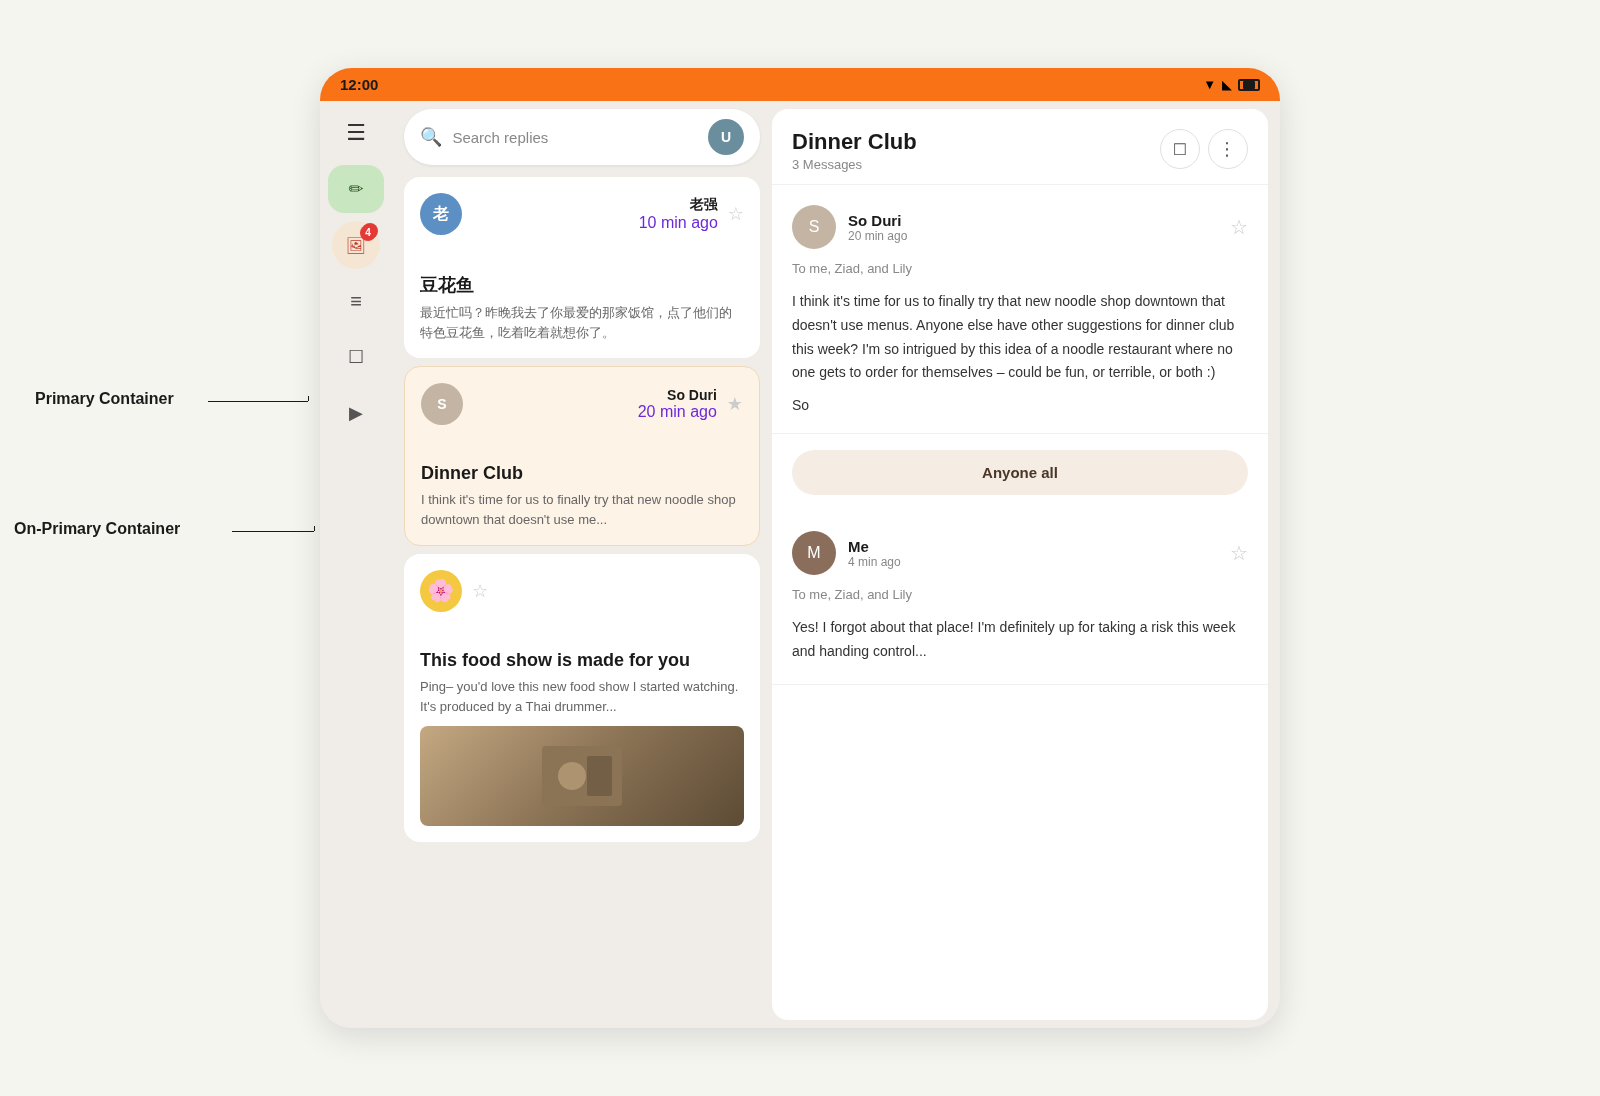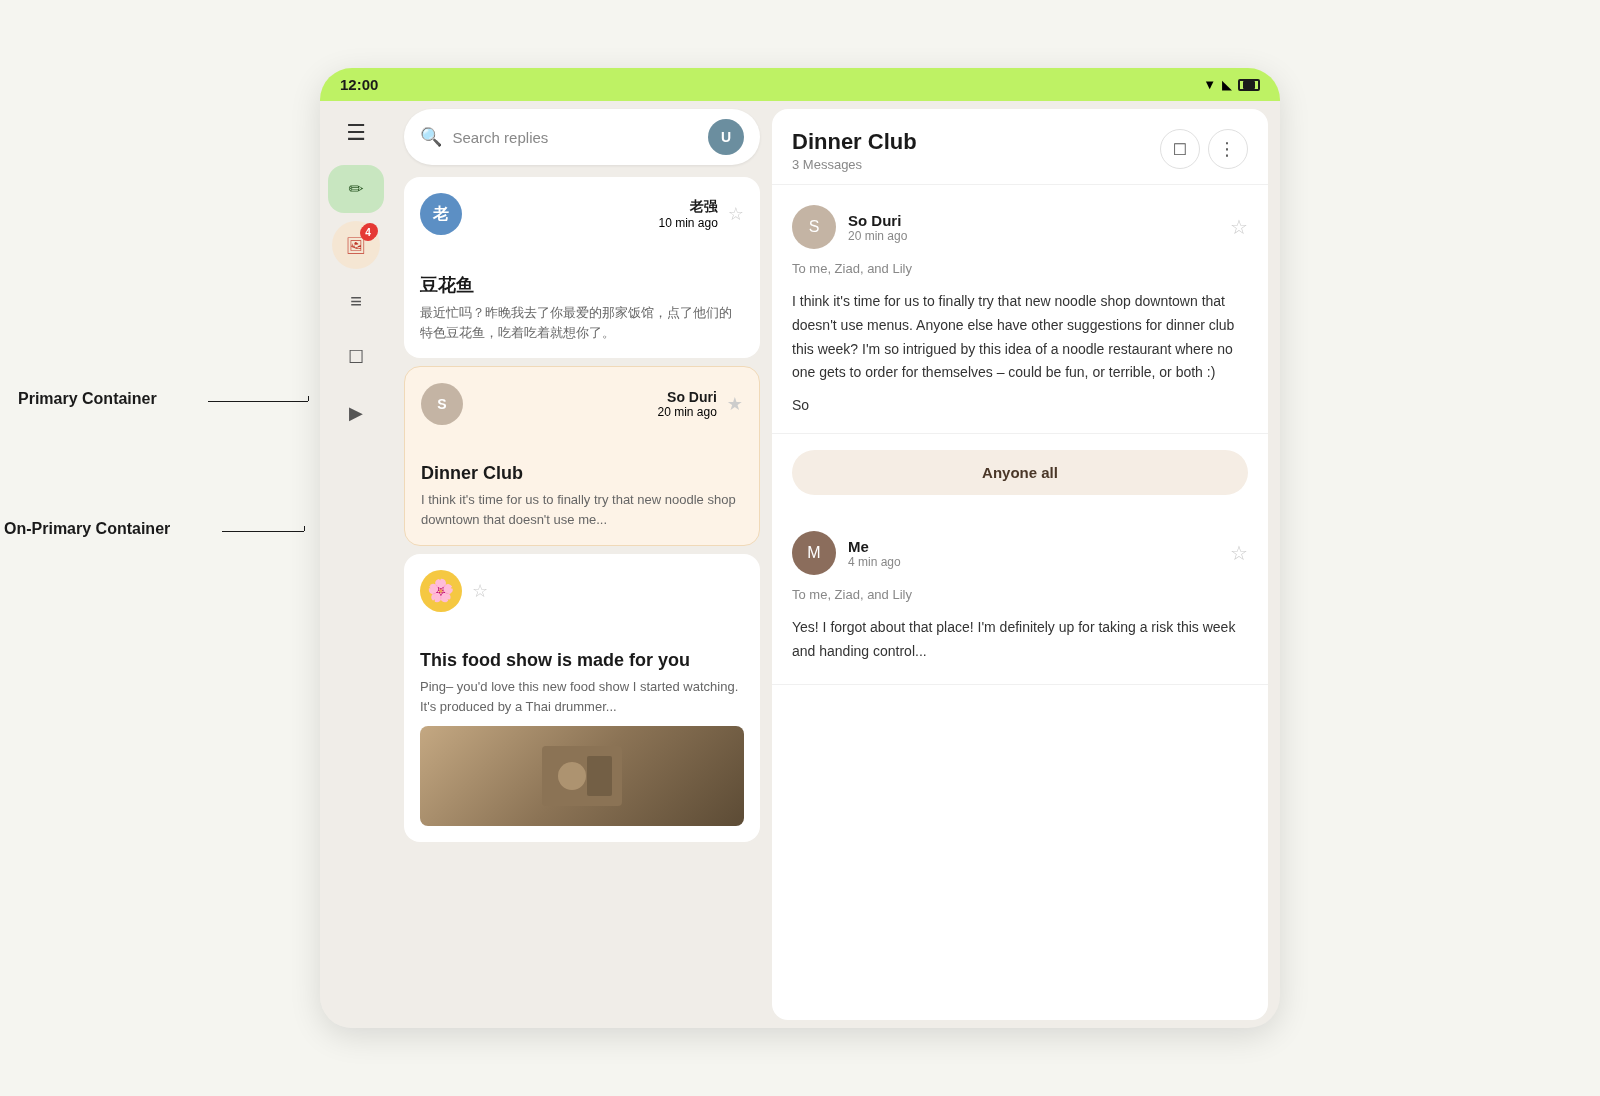--- a/index.html
+++ b/index.html
@@ -35,21 +35,21 @@
       flex-direction: column;
       box-shadow: 0 8px 32px rgba(0,0,0,0.12);
     }
 
     
     .status-bar {
       display: flex;
       justify-content: space-between;
       align-items: center;
       padding: 8px 20px;
-      background: #bef264;
+      background: #f97316;
       flex-shrink: 0;
     }
     .status-time {
       font-size: 15px;
       font-weight: 600;
       color: #1a1a1a;
     }
     .status-icons {
       display: flex;
       gap: 6px;
@@ -195,22 +195,22 @@
     .email-sender-info {
       flex: 1;
       text-align: right;
     }
     .email-sender-name {
       font-size: 14px;
       font-weight: 600;
       color: #1a1a1a;
     }
     .email-time {
-      font-size: 12px;
-      color: #000000;
+      font-size: 16px;
+      color: #6d28d9;
     }
     .star-icon {
       color: #ccc;
       font-size: 18px;
       cursor: pointer;
     }
     .email-subject {
       font-size: 18px;
       font-weight: 600;
       color: #1a1a1a;
@@ -387,27 +387,27 @@
     .email-detail-body::-webkit-scrollbar {
       display: none;
     }
   </style>
 </head>
 <body>
 
 <div class="page-wrapper">
 
   <div style="position:absolute; left:18px; top:390px; display:flex; align-items:center; gap:0;">
-    <span class="annotation" style="position:relative; left:0; top:0;">Primary Container</span>
+    <span class="annotation" style="position:relative; left:17px; top:0;">Primary Container</span>
 
     <div style="position:absolute; left:190px; top:11px; width:100px; height:1px; background:#1a1a1a;"></div>
     <div style="position:absolute; left:290px; top:6px; width:1px; height:5px; background:#1a1a1a;"></div>
   </div>
 
-  <div style="position:absolute; left:4px; top:520px; display:flex; align-items:center; gap:0;">
+  <div style="position:absolute; left:14px; top:520px; display:flex; align-items:center; gap:0;">
     <span class="annotation" style="position:relative; left:0; top:0;">On-Primary Container</span>
     <div style="position:absolute; left:218px; top:11px; width:82px; height:1px; background:#1a1a1a;"></div>
     <div style="position:absolute; left:300px; top:6px; width:1px; height:5px; background:#1a1a1a;"></div>
   </div>
 
   <div class="phone-frame">
 
     <div class="status-bar">
       <span class="status-time">12:00</span>
       <div class="status-icons">

